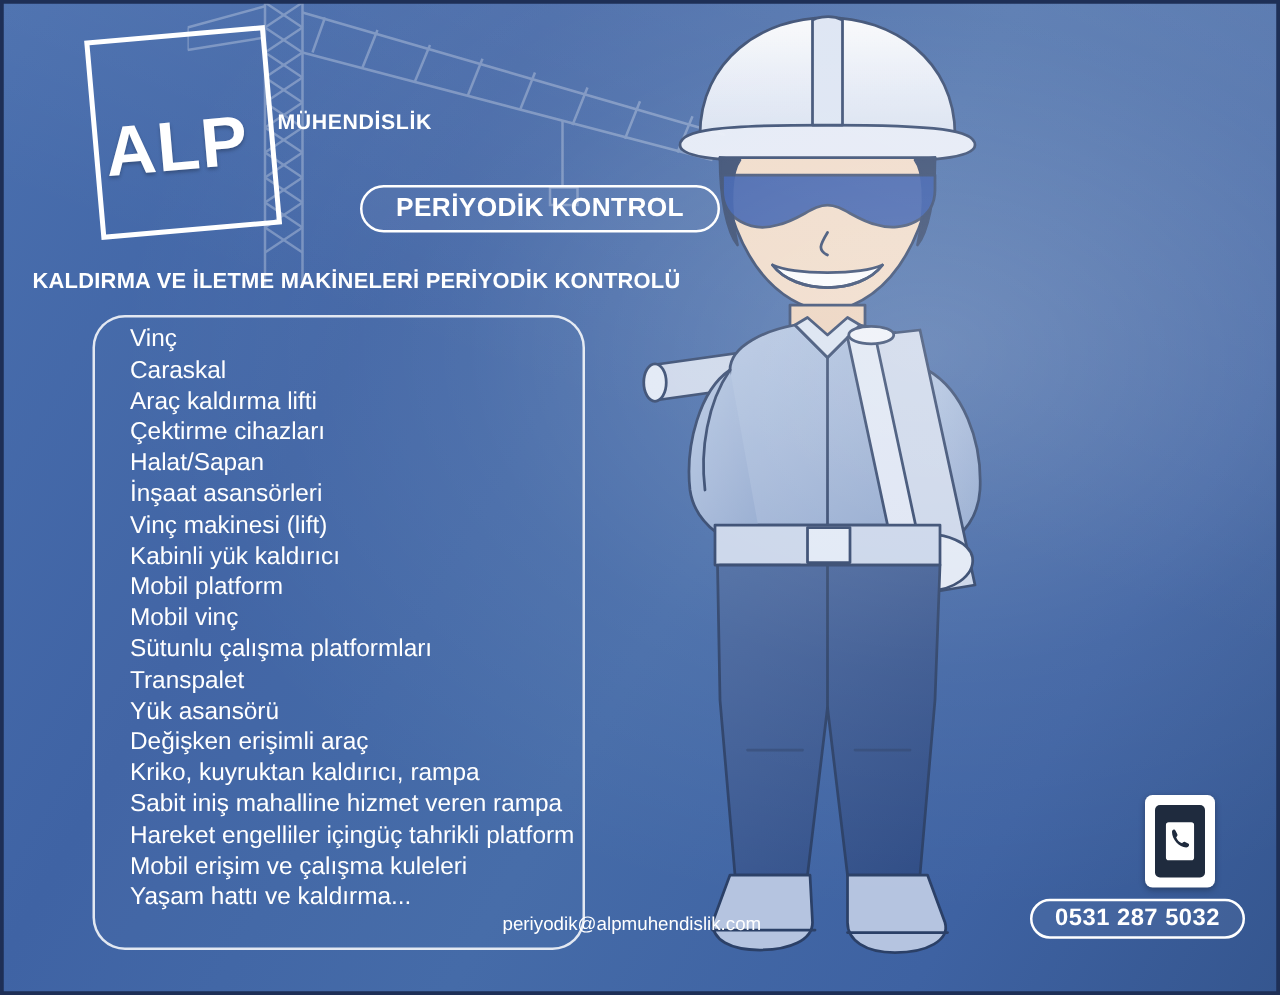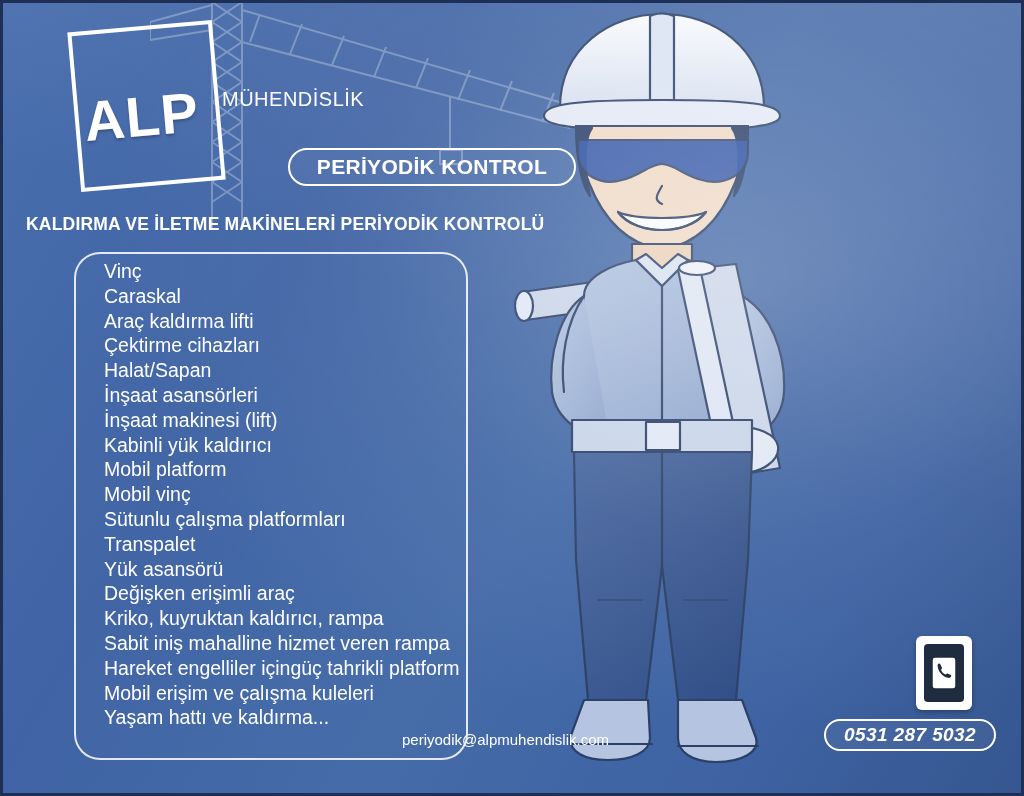--- a/index.html
+++ b/index.html
@@ -74,22 +74,22 @@
     font-weight: bold;
     letter-spacing: 1px;
     color: #ffffff;
     transform: rotate(-5deg);
     text-shadow: 0 2px 3px rgba(0,0,0,0.25);
   }
   .logo-sub {
     position: absolute;
     left: 222px;
     top: 88px;
-    font-size: 20px;
-    font-weight: normal;
+    font-size: 17px;
+    font-weight: bold;
     color: #ffffff;
     letter-spacing: 0.5px;
   }
 
   
   .pill {
     position: absolute;
     left: 288px;
     top: 148px;
     width: 288px;
@@ -178,21 +178,20 @@
     top: 719px;
     width: 172px;
     height: 32px;
     border: 2px solid #ffffff;
     border-radius: 17px;
     display: flex;
     align-items: center;
     justify-content: center;
     box-sizing: border-box;
     background: rgba(255,255,255,0.05);
-    font-style: italic;
   }
   .phone-pill span {
     font-size: 19px;
     font-weight: bold;
     color: #ffffff;
     letter-spacing: 0.4px;
   }
 
   
   .email {
@@ -348,21 +347,21 @@
   <div class="headline">KALDIRMA VE İLETME MAKİNELERİ PERİYODİK KONTROLÜ</div>
 
   <div class="list-card"></div>
   <div class="list-items">
     <div>Vinç</div>
     <div>Caraskal</div>
     <div>Araç kaldırma lifti</div>
     <div>Çektirme cihazları</div>
     <div>Halat/Sapan</div>
     <div>İnşaat asansörleri</div>
-    <div>İnşaat makinesi (lift)</div>
+    <div>Vinç makinesi (lift)</div>
     <div>Kabinli yük kaldırıcı</div>
     <div>Mobil platform</div>
     <div>Mobil vinç</div>
     <div>Sütunlu çalışma platformları</div>
     <div>Transpalet</div>
     <div>Yük asansörü</div>
     <div>Değişken erişimli araç</div>
     <div>Kriko, kuyruktan kaldırıcı, rampa</div>
     <div>Sabit iniş mahalline hizmet veren rampa</div>
     <div>Hareket engelliler içingüç tahrikli platform</div>

